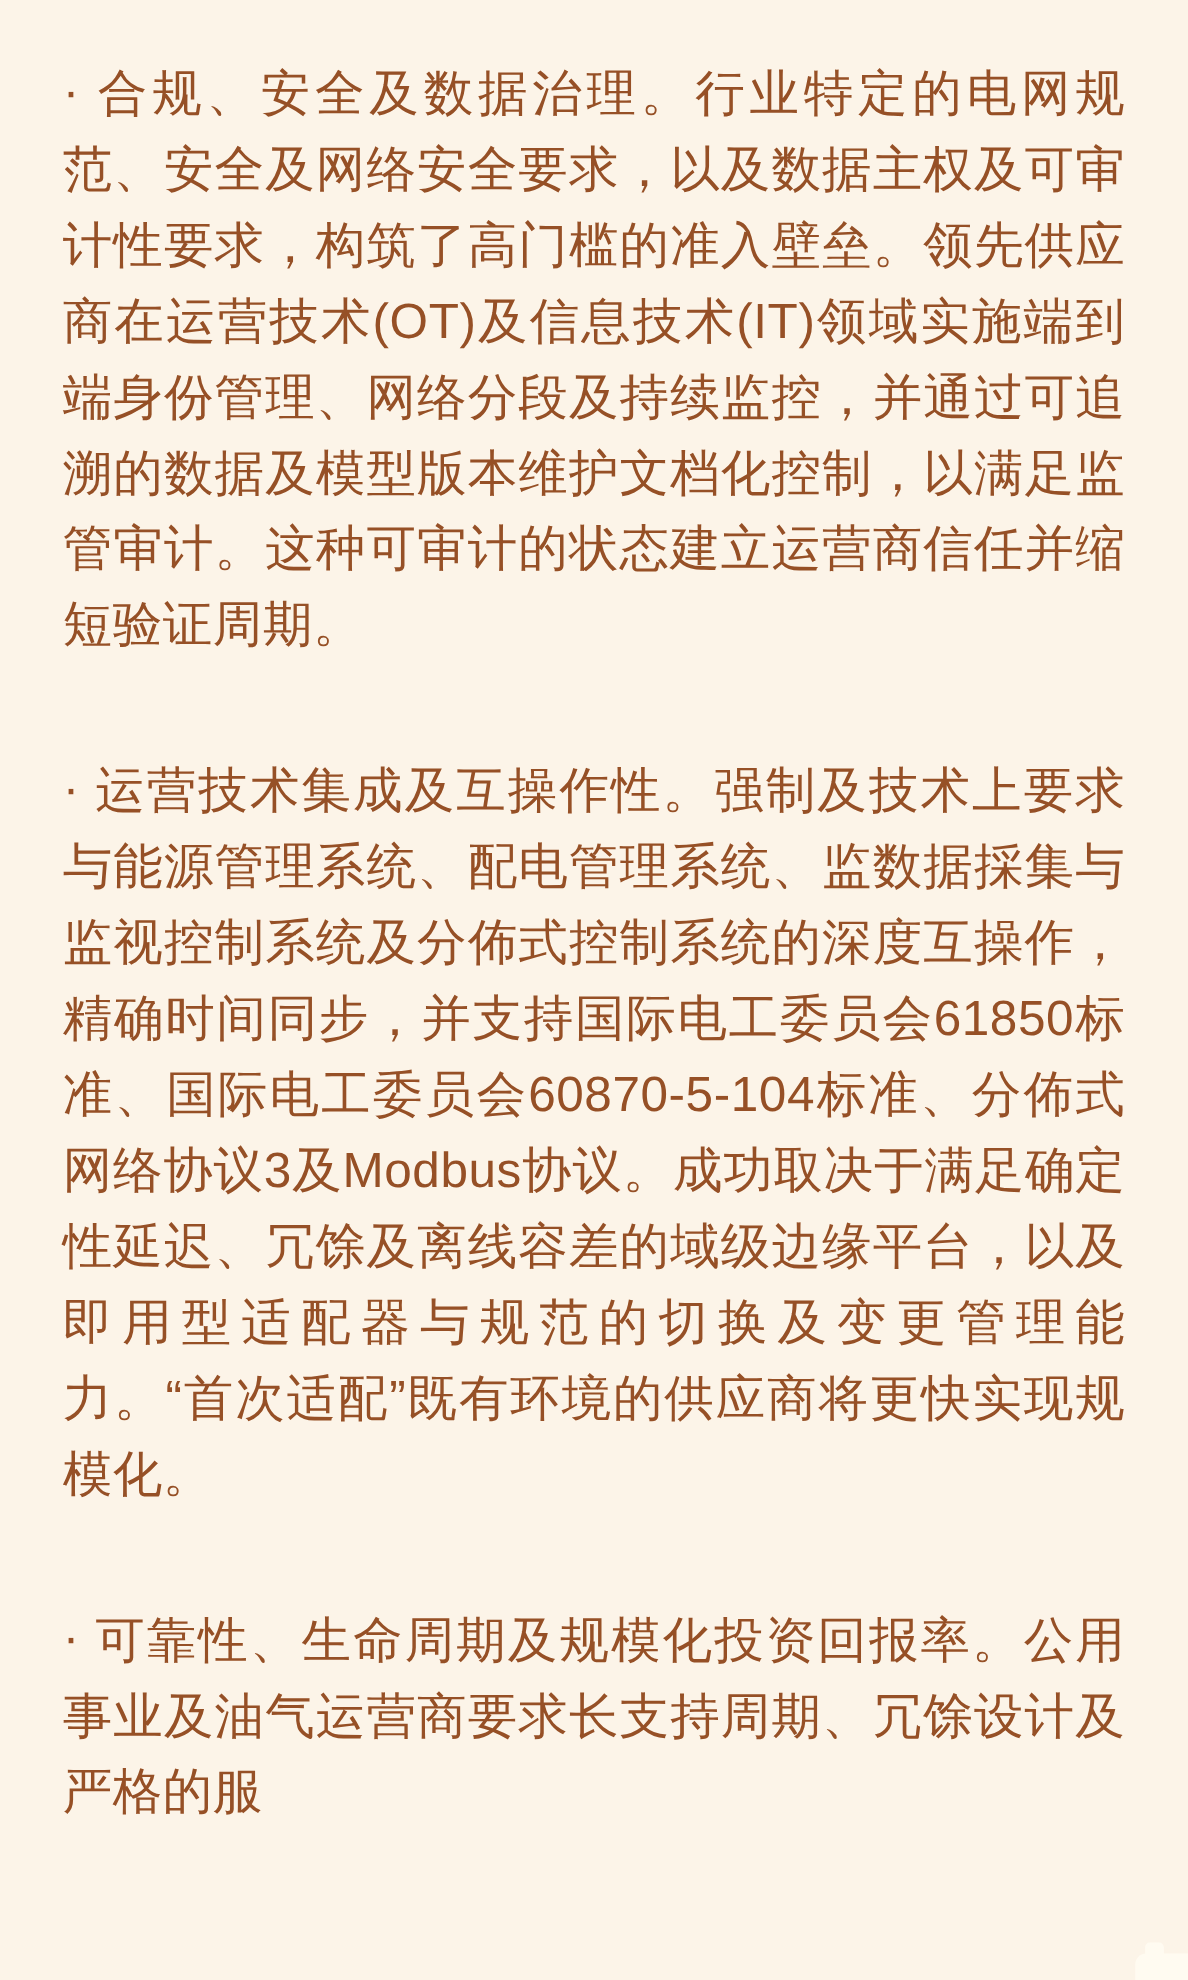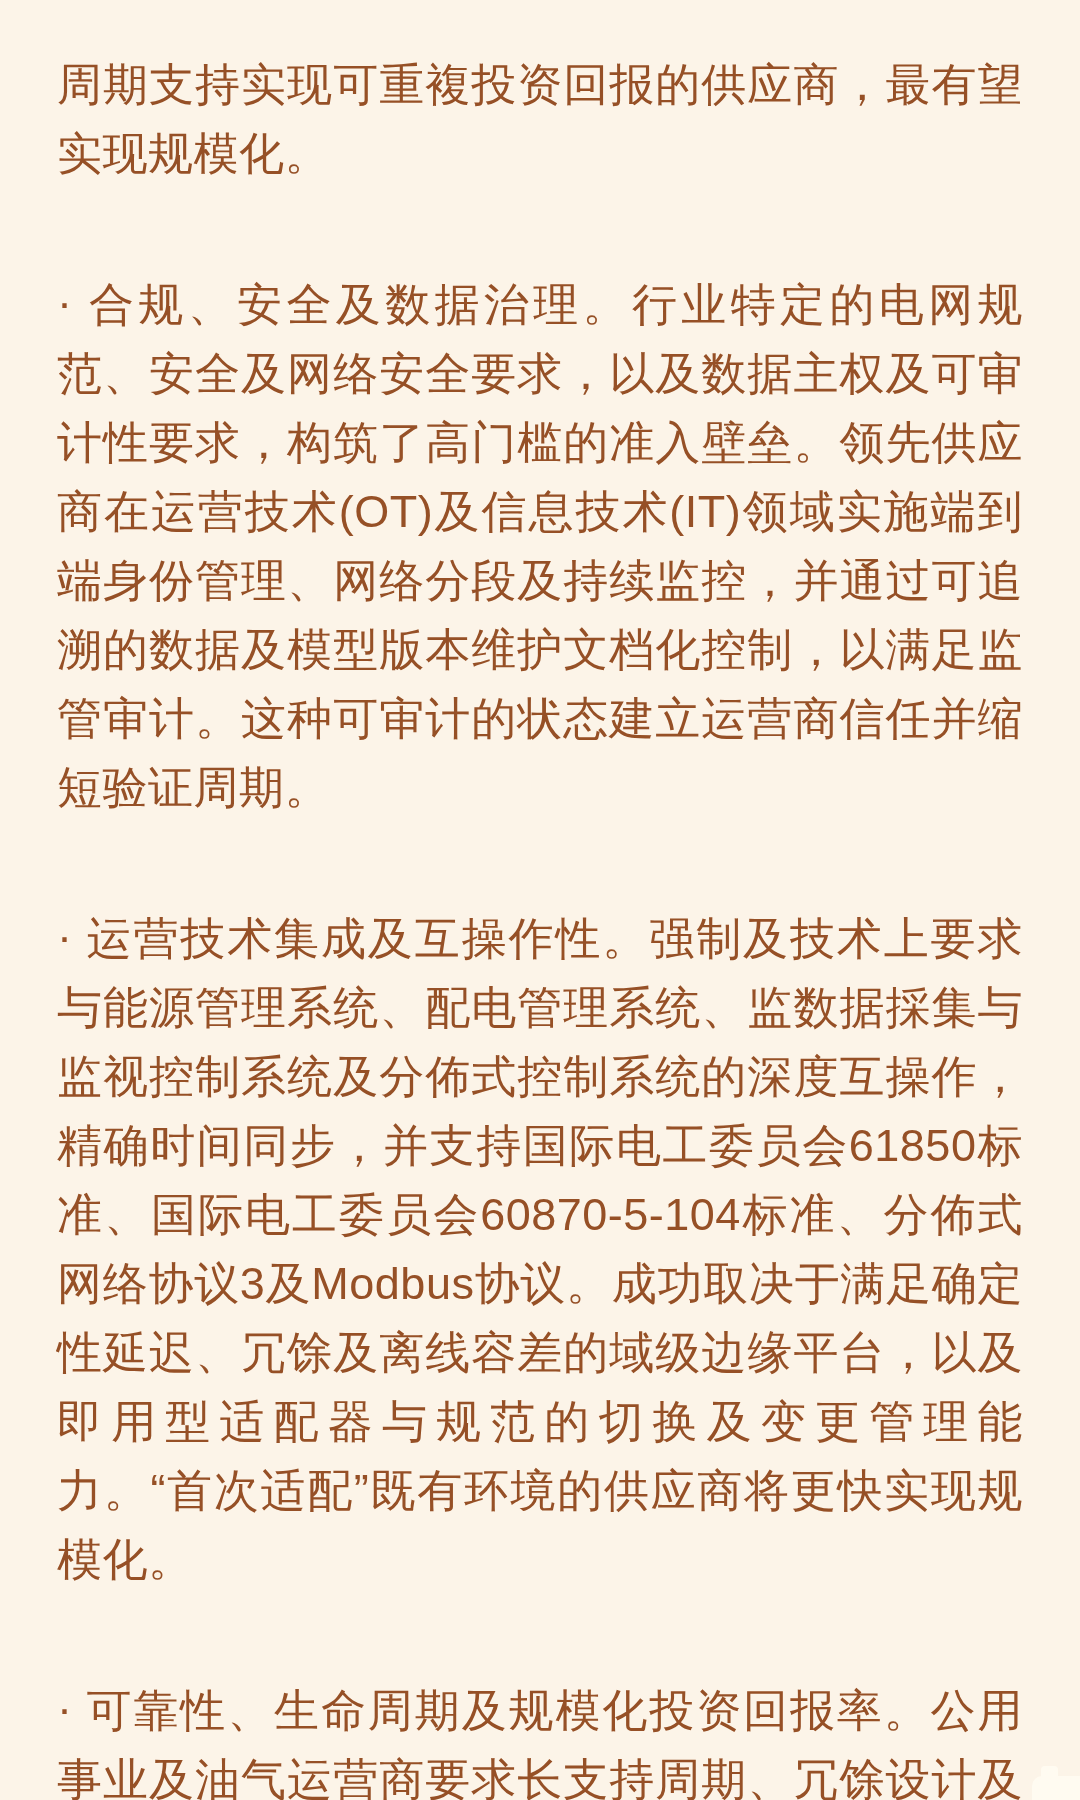--- a/index.html
+++ b/index.html
@@ -52,21 +52,20 @@
     background: var(--widget, #FFFBF1);
     border-radius: 4px;
   }
 </style>
 </head>
 <body>
 
 <div class="page">
   <div class="content">
 
-    <p class="para">周期支持实现可重複投资回报的供应商，最有望实现规模化。</p>
 
     <p class="para">
       <span class="bullet-marker">·</span><span>合规、安全及数据治理。行业特定的电网规范、安全及网络安全要求，以及数据主权及可审计性要求，构筑了高门槛的准入壁垒。领先供应商在运营技术(OT)及信息技术(IT)领域实施端到端身份管理、网络分段及持续监控，并通过可追溯的数据及模型版本维护文档化控制，以满足监管审计。这种可审计的状态建立运营商信任并缩短验证周期。</span>
     </p>
 
     <p class="para">
       <span class="bullet-marker">·</span><span>运营技术集成及互操作性。强制及技术上要求与能源管理系统、配电管理系统、监数据採集与监视控制系统及分佈式控制系统的深度互操作，精确时间同步，并支持国际电工委员会61850标准、国际电工委员会60870-5-104标准、分佈式网络协议3及Modbus协议。成功取决于满足确定性延迟、冗馀及离线容差的域级边缘平台，以及即用型适配器与规范的切换及变更管理能力。“首次适配”既有环境的供应商将更快实现规模化。</span>
     </p>
 
     <p class="para">

